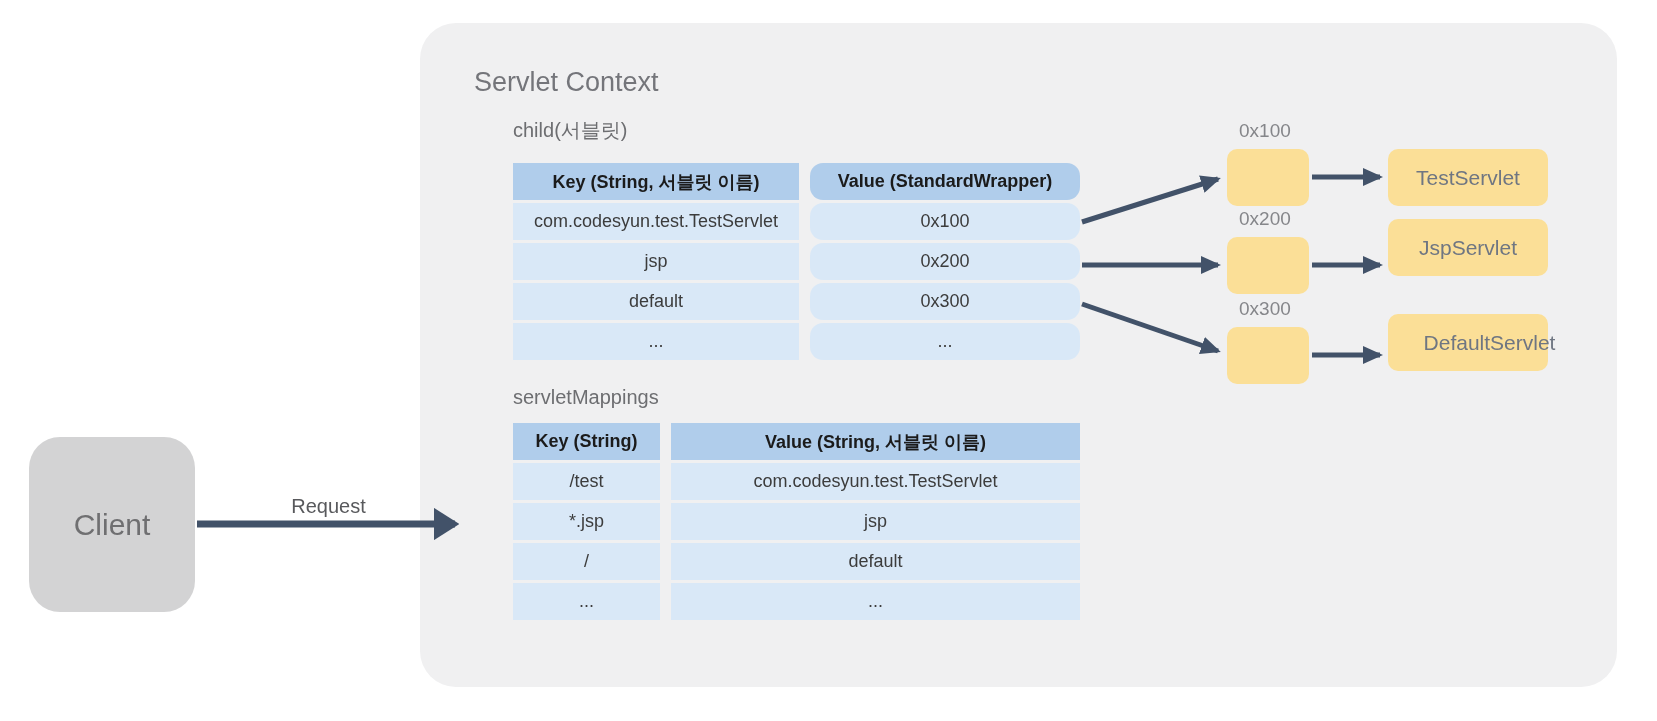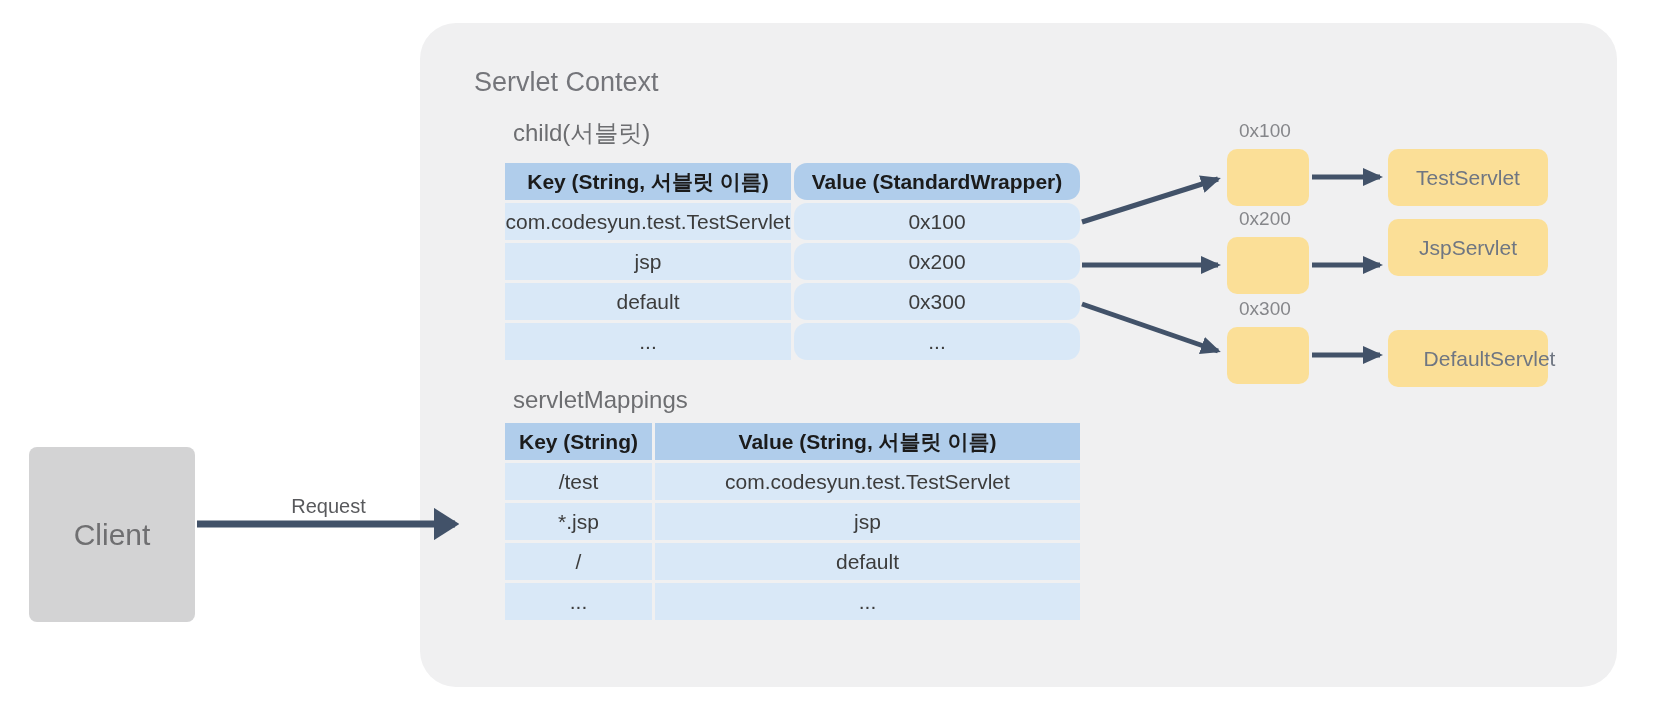--- a/index.html
+++ b/index.html
@@ -16,47 +16,47 @@
   *{margin:0;padding:0;box-sizing:border-box;}
   html,body{background:#ffffff;}
   body{font-family:"Liberation Sans","DejaVu Sans",sans-serif;}
   .canvas{position:relative;width:1657px;height:721px;background:#ffffff;overflow:hidden;}
 
   
   .context-panel{position:absolute;left:420px;top:23px;width:1197px;height:664px;
     background:var(--container-bg);border-radius:36px;}
   .panel-title{position:absolute;left:474px;top:67px;font-size:27px;color:var(--title-text);}
 
-  .section-label{position:absolute;font-size:24px;color:#6d6e71;}
+  .section-label{position:absolute;font-size:20px;color:#6d6e71;}
   .child-label{left:513px;top:117px;}
   .mappings-label{left:513px;top:386px;}
 
   
   .tbl{position:absolute;left:505px;width:575px;display:flex;flex-direction:column;gap:3px;}
   .child-tbl{top:163px;}
   .map-tbl{top:423px;}
   .trow{display:flex;gap:3px;height:37px;}
   .cell{display:flex;align-items:center;justify-content:center;
-    background:var(--table-row-bg);font-size:21px;color:#3c3c3c;}
+    background:var(--table-row-bg);font-size:18px;color:#3c3c3c;margin-left:8px;}
   .trow.head .cell{background:var(--table-header-bg);color:#1b1b1b;font-weight:600;}
   .child-tbl .key{width:286px;}
   .child-tbl .val{flex:1;border-radius:13px;}
   .map-tbl .key{width:147px;}
   .map-tbl .val{flex:1;}
 
   
   .addr-label{position:absolute;left:1239px;font-size:19px;color:var(--muted-text);}
   .wrapper-box{position:absolute;left:1227px;width:82px;height:57px;border-radius:10px;
     background:var(--wrapper-box-bg);}
   .servlet-box{position:absolute;left:1388px;width:160px;height:57px;border-radius:10px;
     background:var(--wrapper-box-bg);display:flex;align-items:center;justify-content:center;
     font-size:21px;color:var(--servlet-text);}
 
   
-  .client-box{position:absolute;left:29px;top:447px;width:166px;height:175px;border-radius:8px;
+  .client-box{position:absolute;left:29px;top:437px;width:166px;height:175px;border-radius:31px;
     background:var(--client-box-bg);display:flex;align-items:center;justify-content:center;
     font-size:30px;color:#6f6f71;}
   .request-label{position:absolute;left:195px;top:483px;width:267px;text-align:center;
     font-size:20px;color:#58595c;margin-top:12px;}
 
   .arrows{position:absolute;left:0;top:0;width:1657px;height:721px;pointer-events:none;}
 </style>
 </head>
 <body>
 
@@ -142,17 +142,17 @@
   <div class="wrapper-box" style="top:237px;"></div>
   <div class="addr-label" style="top:298px;">0x300</div>
   <div class="wrapper-box" style="top:327px;"></div>
 
   <div class="servlet-box" style="top:149px;">
     <span>TestServlet</span>
   </div>
   <div class="servlet-box" style="top:219px;">
     <span>JspServlet</span>
   </div>
-  <div class="servlet-box" style="top:330px;padding-left:43px;">
+  <div class="servlet-box" style="top:314px;padding-left:43px;">
     <span>DefaultServlet</span>
   </div>
 
 </div>
 
 </body></html>

